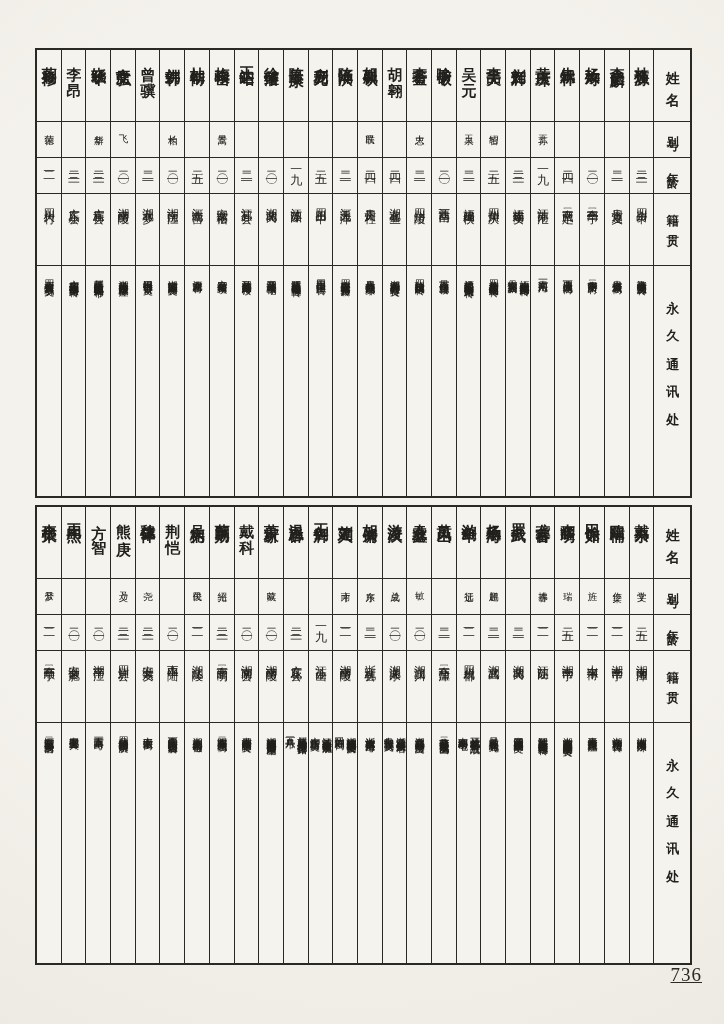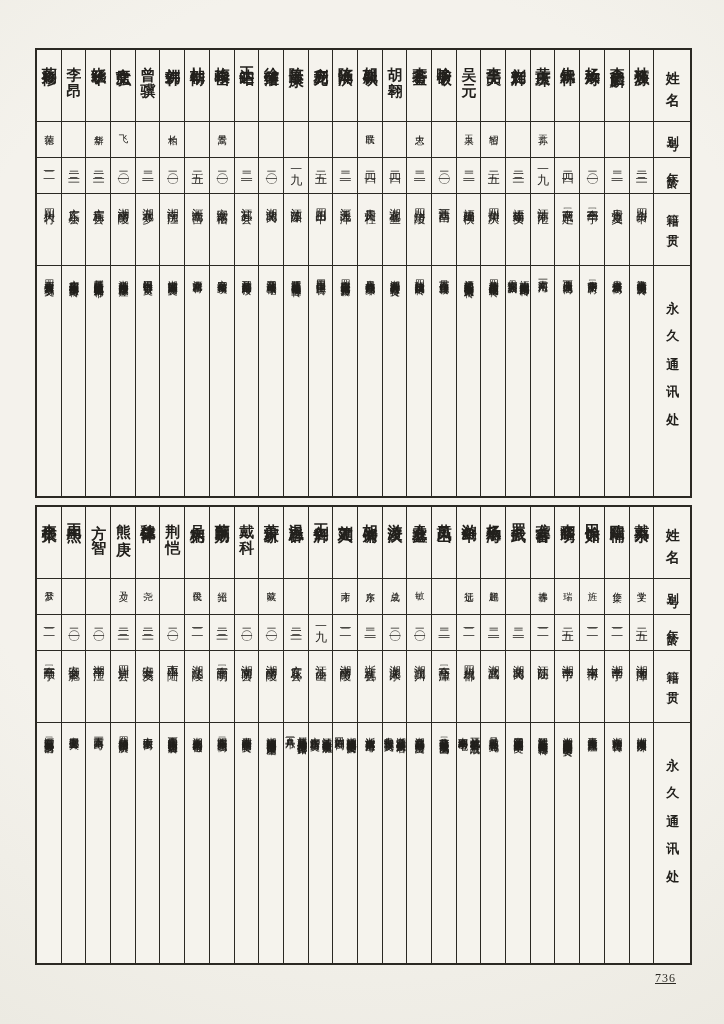--- a/index.html
+++ b/index.html
@@ -36,21 +36,21 @@
   .alias-cell .vt{font-size:9.5px;padding-top:5px;letter-spacing:1px;}
   .age-cell .vt{font-size:12px;padding-top:4px;letter-spacing:2px;}
   .native-cell .vt{font-size:11.5px;padding-top:5px;letter-spacing:1.5px;}
   .address-cell .vt{font-size:10px;line-height:12px;padding-top:6px;letter-spacing:0.5px;}
   .header-col .vt{font-weight:bold;}
   .header-col .name-cell .vt{font-size:14px;letter-spacing:22px;padding-top:10px;}
   .header-col .alias-cell .vt{font-size:12px;letter-spacing:5px;padding-top:4px;}
   .header-col .age-cell .vt{font-size:12px;letter-spacing:5px;padding-top:4px;}
   .header-col .native-cell .vt{font-size:12.5px;letter-spacing:20px;padding-top:10px;}
   .header-col .address-cell .vt{font-size:13px;letter-spacing:28px;padding-top:24px;}
-  .page-num{position:absolute;right:48px;bottom:38px;font-size:12px;letter-spacing:1px;color:#2b2923;text-decoration:underline;}
+  .page-num{position:absolute;right:22px;bottom:38px;font-size:19px;letter-spacing:1px;color:#2b2923;text-decoration:underline;}
 </style>
 </head>
 <body>
 
 <div class="page">
 
   <div class="dir-table" id="table-top">
     <div class="cols">
         <div class="col entry-col">
           <div class="cell name-cell">

